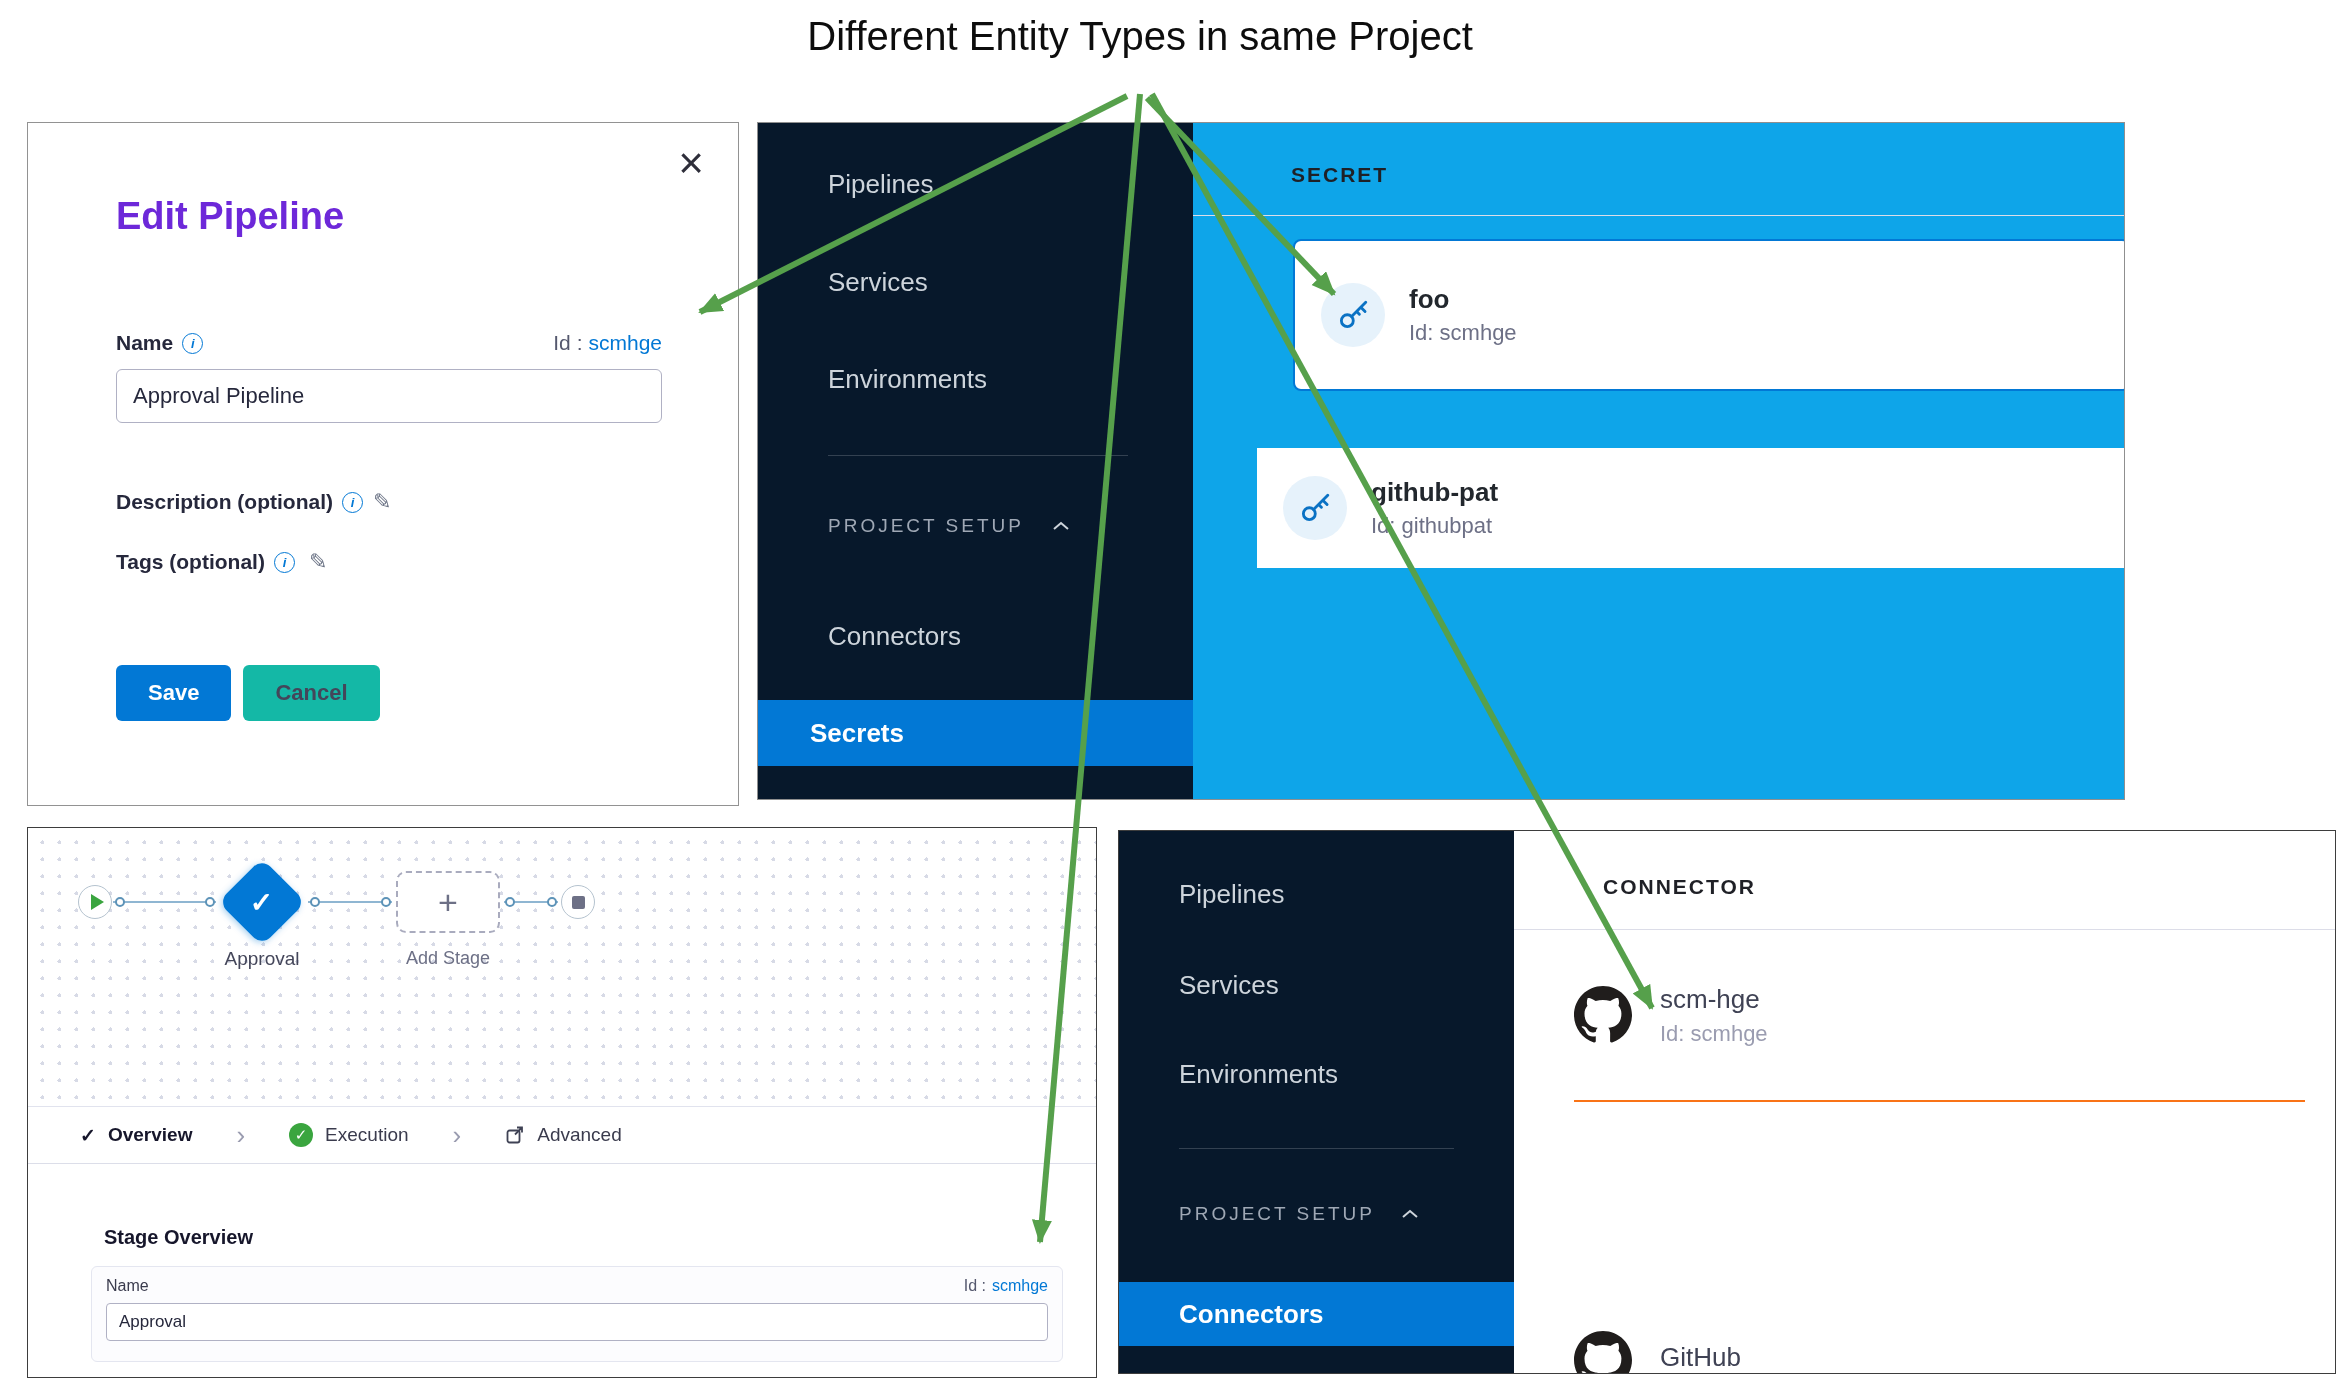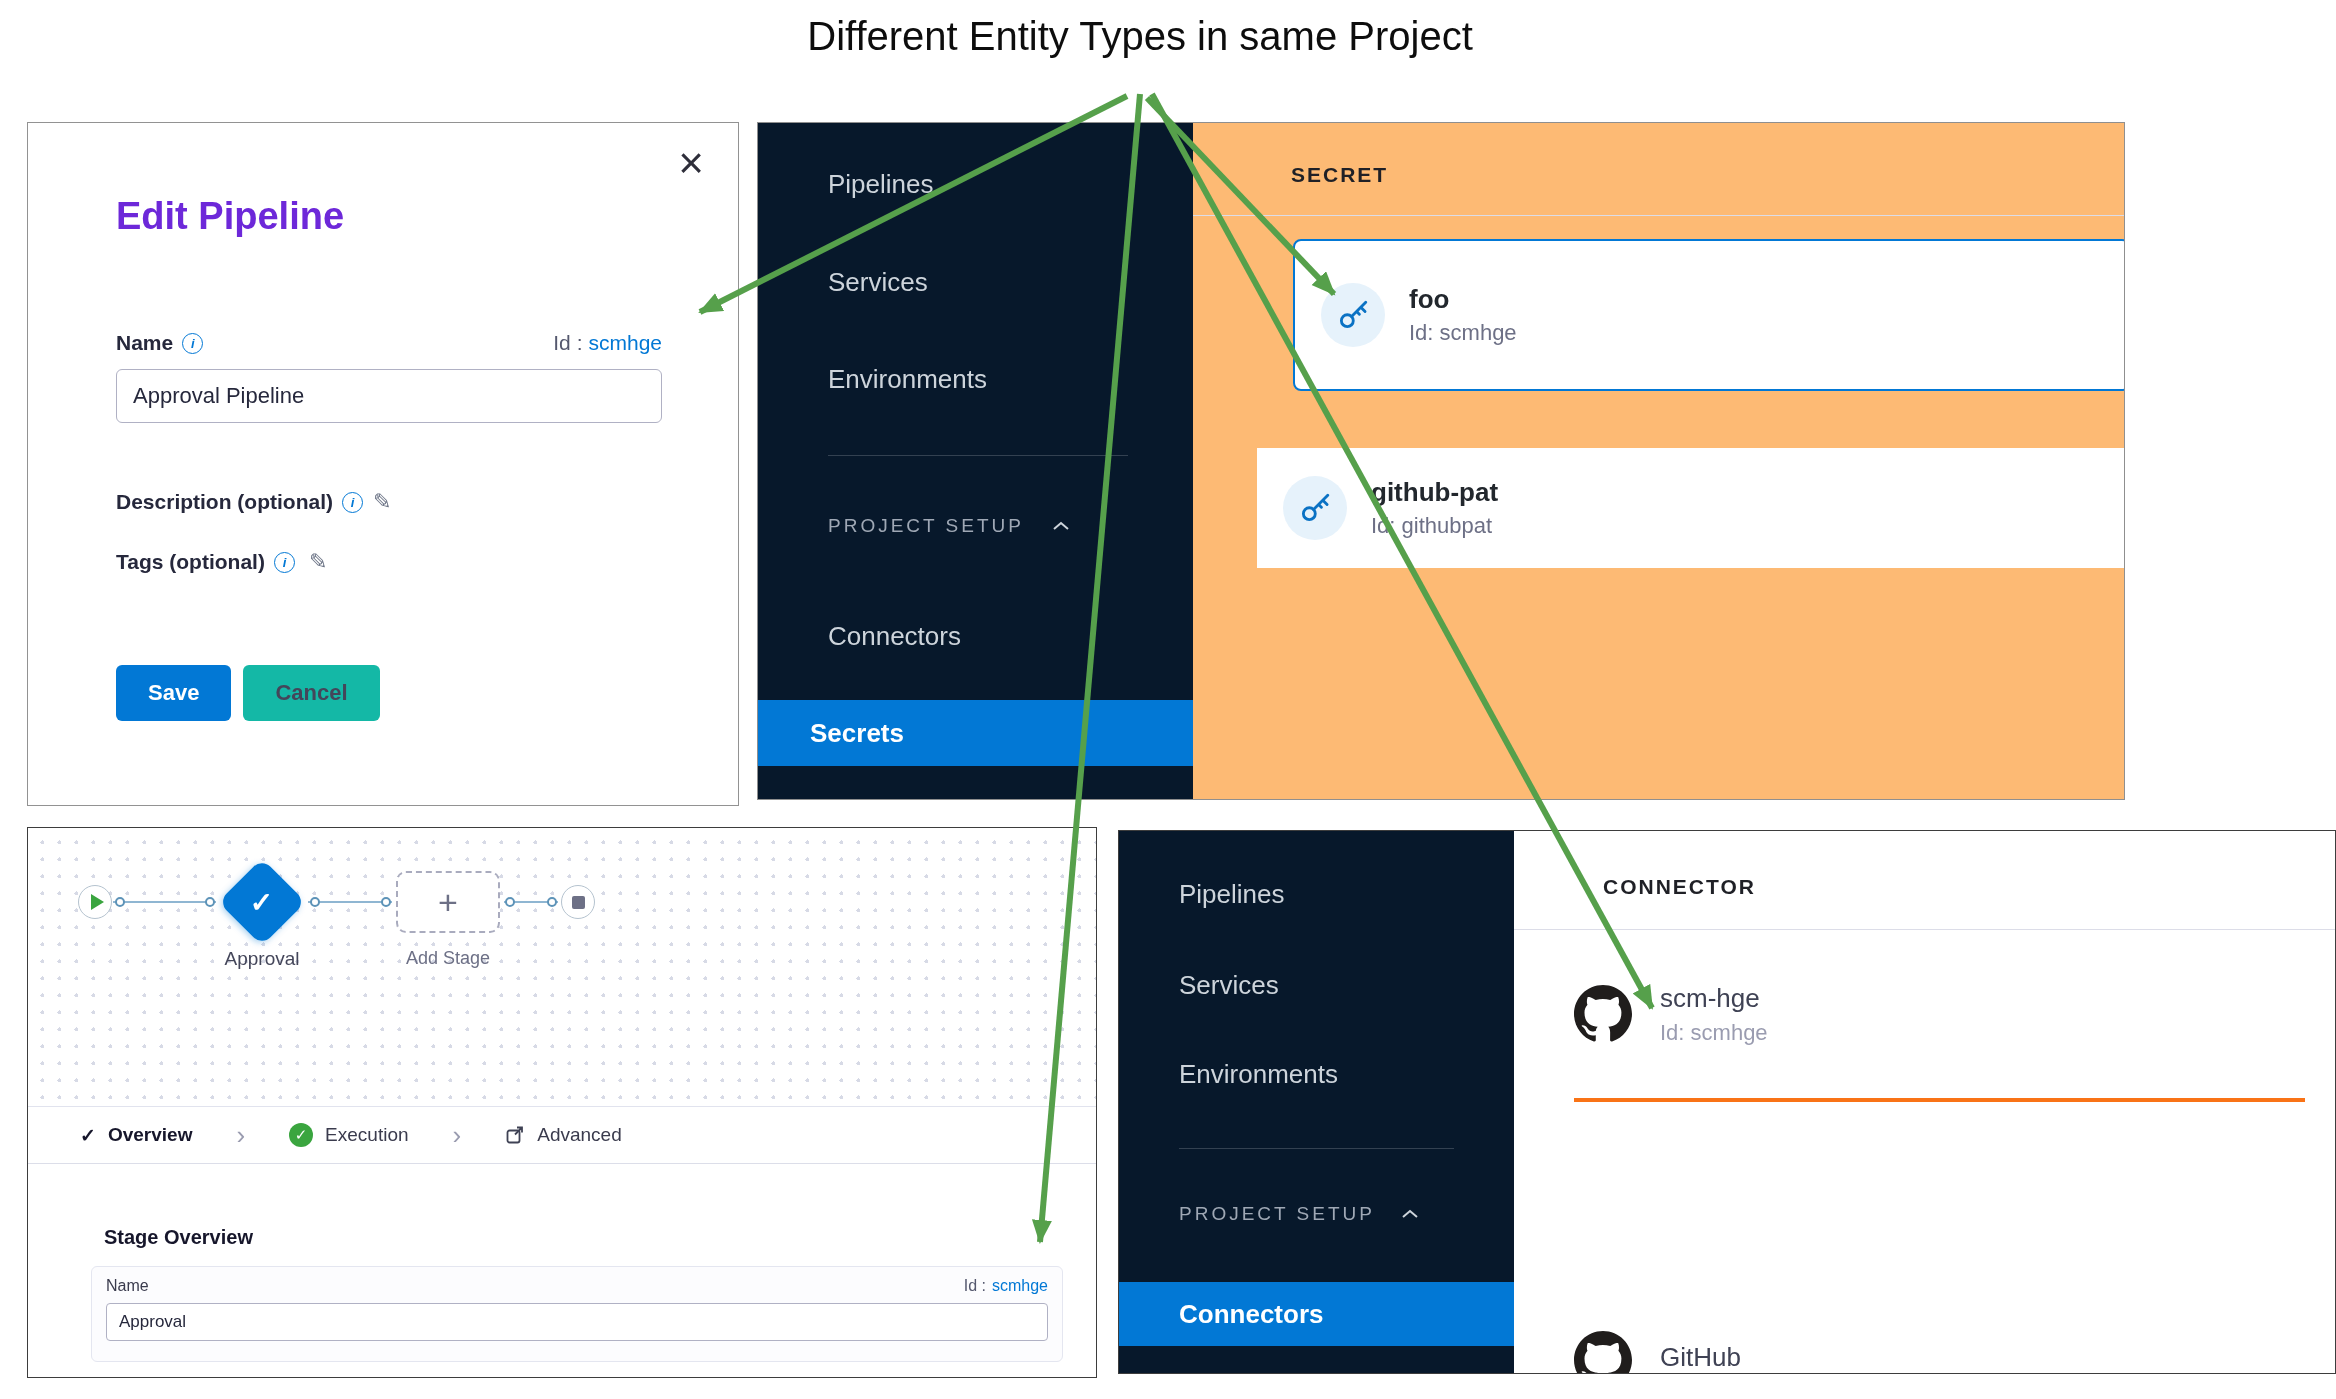--- a/index.html
+++ b/index.html
@@ -39,21 +39,21 @@
   .nav-item { position:absolute; font-size:26px; color:#cdd4db; cursor:pointer; }
   .nav-item.selected { position:absolute; left:0; right:0; background:#0278d5; color:#fff;
     font-weight:600; display:flex; align-items:center; }
   .side-divider { position:absolute; border-top:1px solid rgba(255,255,255,0.18); }
   .side-section { position:absolute; font-size:19px; letter-spacing:3px; color:#9fa8b5;
     display:flex; align-items:center; cursor:pointer; }
 
   
   .secrets-panel { left:757px; top:122px; width:1368px; height:678px; border:1px solid #8f8f8f; overflow:hidden; }
   .secrets-panel .side { width:435px; }
-  .secrets-panel .content { position:absolute; left:435px; right:0; top:0; bottom:0; background:#fdba74;padding-left:27px; }
+  .secrets-panel .content { position:absolute; left:435px; right:0; top:0; bottom:0; background:#0ea5e9;padding-left:27px; }
   .list-header { position:absolute; font-size:21px; font-weight:700; letter-spacing:2px; color:#1f2026; }
   .hdr-divider { position:absolute; left:0; right:0; border-top:1px solid #dcdde8; }
   .secret-card { position:absolute; display:flex; align-items:center; background:#fff; }
   .secret-card.selected { border:2px solid #0278d5; border-radius:8px; }
   .icn-circle { width:64px; height:64px; border-radius:50%; background:#e6f2fb; display:flex;
     align-items:center; justify-content:center; flex:0 0 auto; }
   .card-meta { margin-left:24px; }
   .card-name { font-size:26px; font-weight:700; color:#22272d; }
   .card-id { font-size:22px; color:#6d7086; margin-top:5px; }
 
@@ -96,21 +96,21 @@
   .small-lbl { font-size:16px; color:#3a3b4d; }
   .idline.small { font-size:16px; }
   .form-input { width:100%; height:38px; margin-top:8px; border:1px solid #b0b1c4; border-radius:4px;
     font-size:17px; padding:0 12px; color:#26283c; }
 
   
   .connectors-panel { left:1118px; top:830px; width:1218px; height:544px; border:1px solid #3d3d3d; overflow:hidden; }
   .connectors-panel .side { width:395px; }
   .connectors-panel .content { position:absolute; left:395px; right:0; top:0; bottom:0; background:#fff; }
   .conn-row { position:absolute; left:60px; right:30px; height:172px; display:flex; align-items:center;
-    gap:28px; border-bottom:4px solid #f97316; cursor:pointer; background:#fff; }
+    gap:28px; border-bottom:2px solid #f97316; cursor:pointer; background:#fff; }
   .conn-name { font-size:26px; color:#3f4254; }
   .conn-id { font-size:22px; color:#9a9cb0; margin-top:6px; }
 
   
   .arrows { position:absolute; left:0; top:0; pointer-events:none; z-index:50; }
 </style>
 </head>
 <body>
 
 <div id="canvas">

